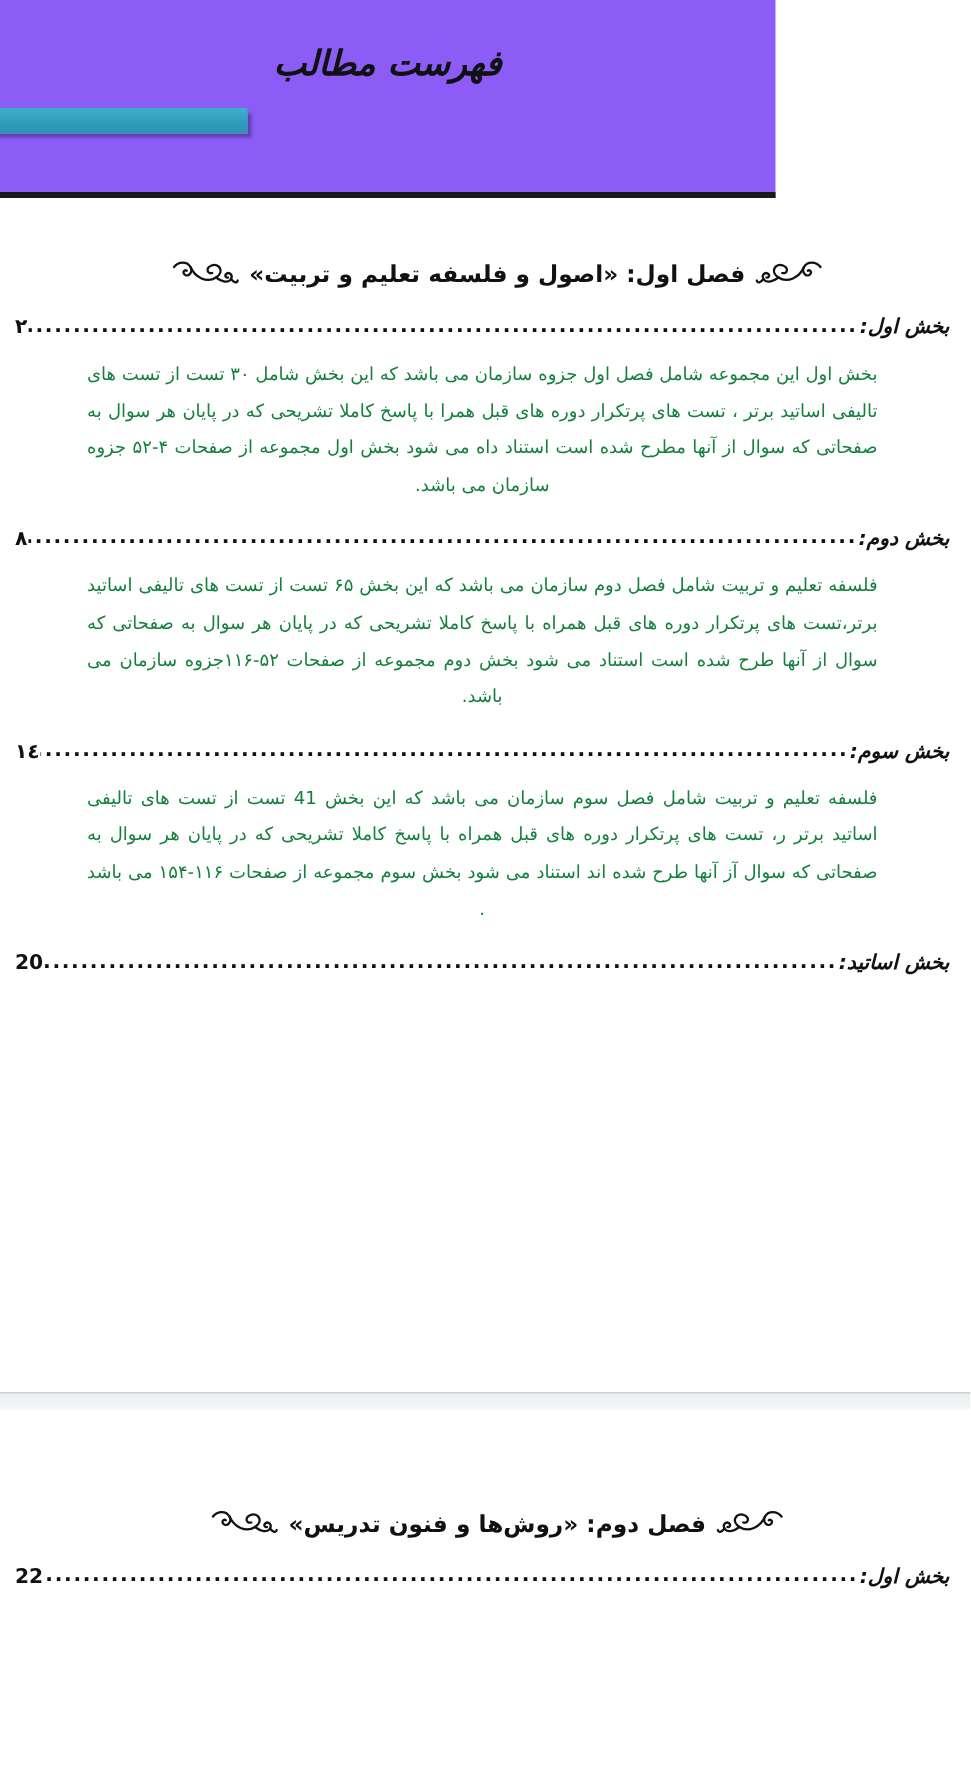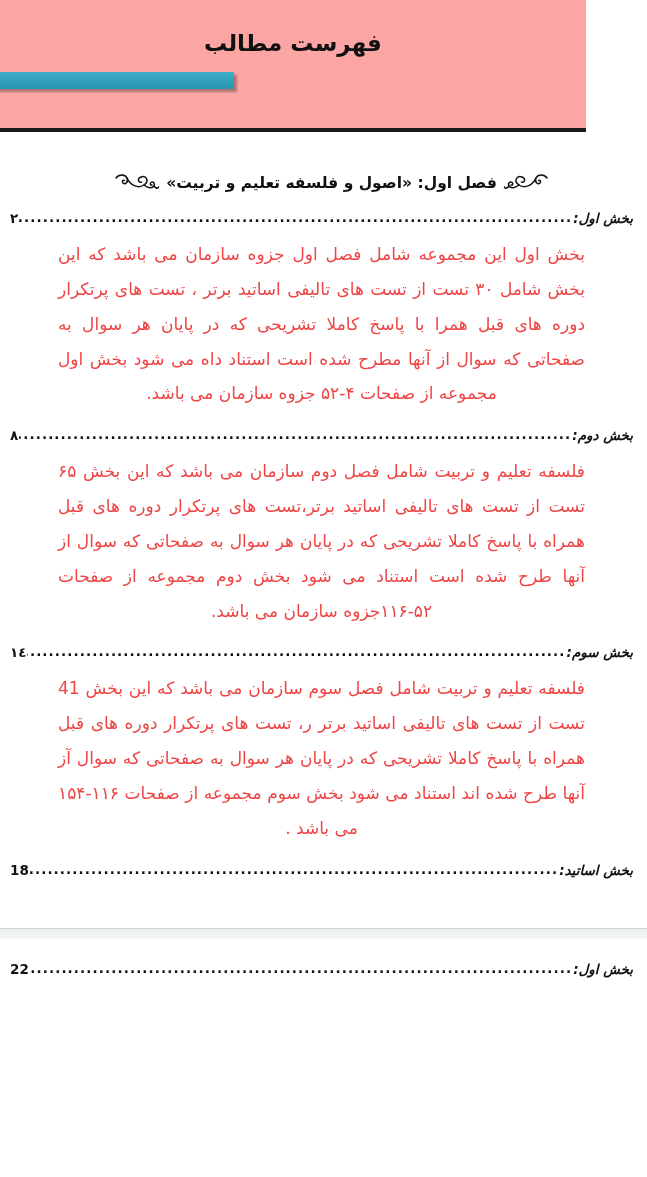--- a/index.html
+++ b/index.html
@@ -13,24 +13,25 @@
     position: relative;
     overflow: hidden;
     font-family: "DejaVu Sans", "Liberation Sans", sans-serif;
     direction: rtl;
   }
 
   
   .banner {
     position: absolute;
     top: 0; left: 0;
-    width: 586px;
+    width: 517px;
     height: 132px;
-    background: #fca5a5;
+    background: #8b5cf6;
     border-bottom: 4px solid #1a1a1a;
+    font-style: italic;
   }
   .banner-title {
     position: absolute;
     top: 30px; left: 0; right: 0;
     text-align: center;
     font-size: 23px;
     font-weight: bold;
     color: #111111;
     letter-spacing: 0px;
     line-height: 1.2;
@@ -97,23 +98,23 @@
     font-size: 13.5px;
     color: #111111;
     letter-spacing: 1.1px;
     transform: translateY(-1px);
   }
   .toc-page { flex: 0 0 auto; white-space: nowrap; }
 
   
   .para {
     margin: 11px 62px 0 58px;
-    font-size: 17px;
+    font-size: 12px;
     line-height: 2.05;
-    color: #ef4444;
+    color: #15803d;
     text-align: justify;
     text-align-last: center;
     direction: rtl;
   }
 
   
   .page-break {
     position: absolute;
     left: 0;
     width: 647px;
@@ -175,29 +176,52 @@
   <div class="toc-row">
     <span class="toc-label">بخش سوم:</span>
     <span class="toc-dots">............................................................................................................................................................................</span>
     <span class="toc-page">۱٤</span>
   </div>
   <p class="para">فلسفه تعلیم و تربیت شامل فصل سوم  سازمان می باشد که این بخش 41 تست از تست های تالیفی اساتید برتر ر، تست های پرتکرار دوره های قبل همراه با پاسخ کاملا تشریحی که در پایان هر سوال به صفحاتی که سوال آز آنها طرح شده اند استناد می شود  بخش سوم مجموعه   از صفحات ۱۱۶-۱۵۴ می باشد .</p>
 
   <div class="toc-row">
     <span class="toc-label">بخش اساتید:</span>
     <span class="toc-dots">............................................................................................................................................................................</span>
-    <span class="toc-page">18</span>
+    <span class="toc-page">20</span>
   </div>
 
 </div>
 
 <div class="page-break" style="top:923px;"></div>
 
 <div class="page" style="top:945px;">
 
+  <div class="chapter-heading" style="margin-top:60px;">
+    <span class="orn orn-left">
+      <svg width="46" height="22" viewBox="0 0 46 22" xmlns="http://www.w3.org/2000/svg">
+        <g fill="none" stroke="#111" stroke-width="1.5" stroke-linecap="round">
+          <path d="M44 6 C41 2, 35 2, 33 6 C31 10, 35 13, 37 11 C38.5 9.5, 37 7.5, 35.5 8.5"></path>
+          <path d="M33 6 C30 13, 22 17, 16 13 C10 9, 14 3, 19 5 C23 6.5, 22 11, 18.5 10"></path>
+          <path d="M16 13 C12 16, 8 17, 6 14 C4.5 11.5, 7 9, 9 10.5 C10.5 11.6, 9.5 13.5, 8 13"></path>
+          <path d="M6 14 C4 16.5, 2 17, 1.5 15"></path>
+        </g>
+      </svg>
+    </span>
+    <span class="chapter-title-text">فصل دوم: «روش‌ها و فنون تدریس»</span>
+    <span class="orn orn-right">
+      <svg width="46" height="22" viewBox="0 0 46 22" xmlns="http://www.w3.org/2000/svg">
+        <g fill="none" stroke="#111" stroke-width="1.5" stroke-linecap="round">
+          <path d="M44 6 C41 2, 35 2, 33 6 C31 10, 35 13, 37 11 C38.5 9.5, 37 7.5, 35.5 8.5"></path>
+          <path d="M33 6 C30 13, 22 17, 16 13 C10 9, 14 3, 19 5 C23 6.5, 22 11, 18.5 10"></path>
+          <path d="M16 13 C12 16, 8 17, 6 14 C4.5 11.5, 7 9, 9 10.5 C10.5 11.6, 9.5 13.5, 8 13"></path>
+          <path d="M6 14 C4 16.5, 2 17, 1.5 15"></path>
+        </g>
+      </svg>
+    </span>
+  </div>
 
   <div class="toc-row">
     <span class="toc-label">بخش اول:</span>
     <span class="toc-dots">............................................................................................................................................................................</span>
     <span class="toc-page">22</span>
   </div>
 
 </div>
 
 </body></html>

